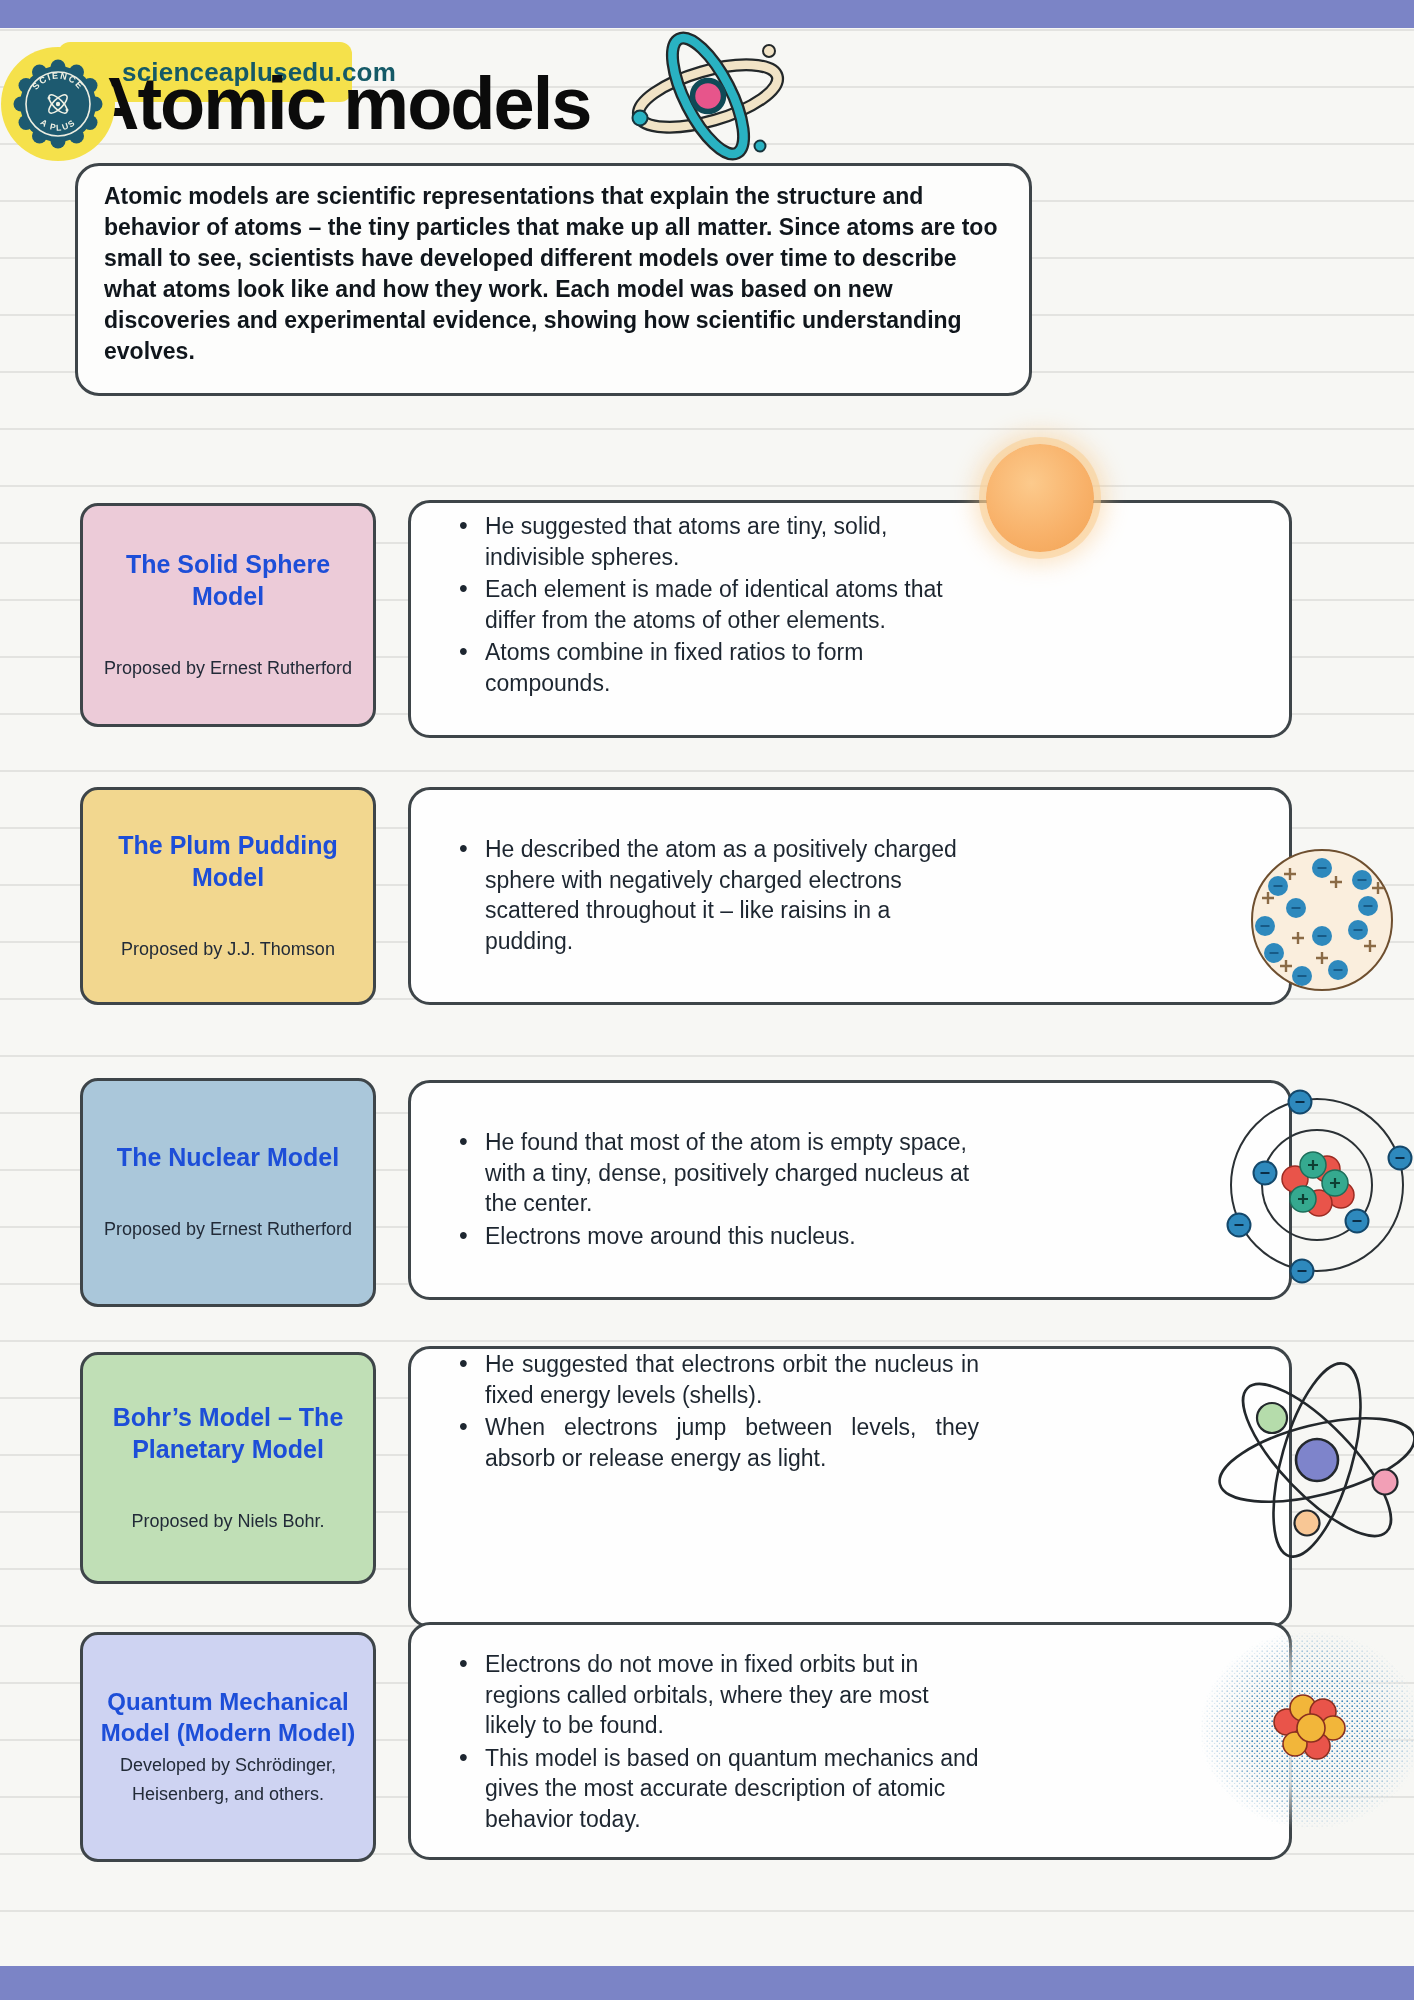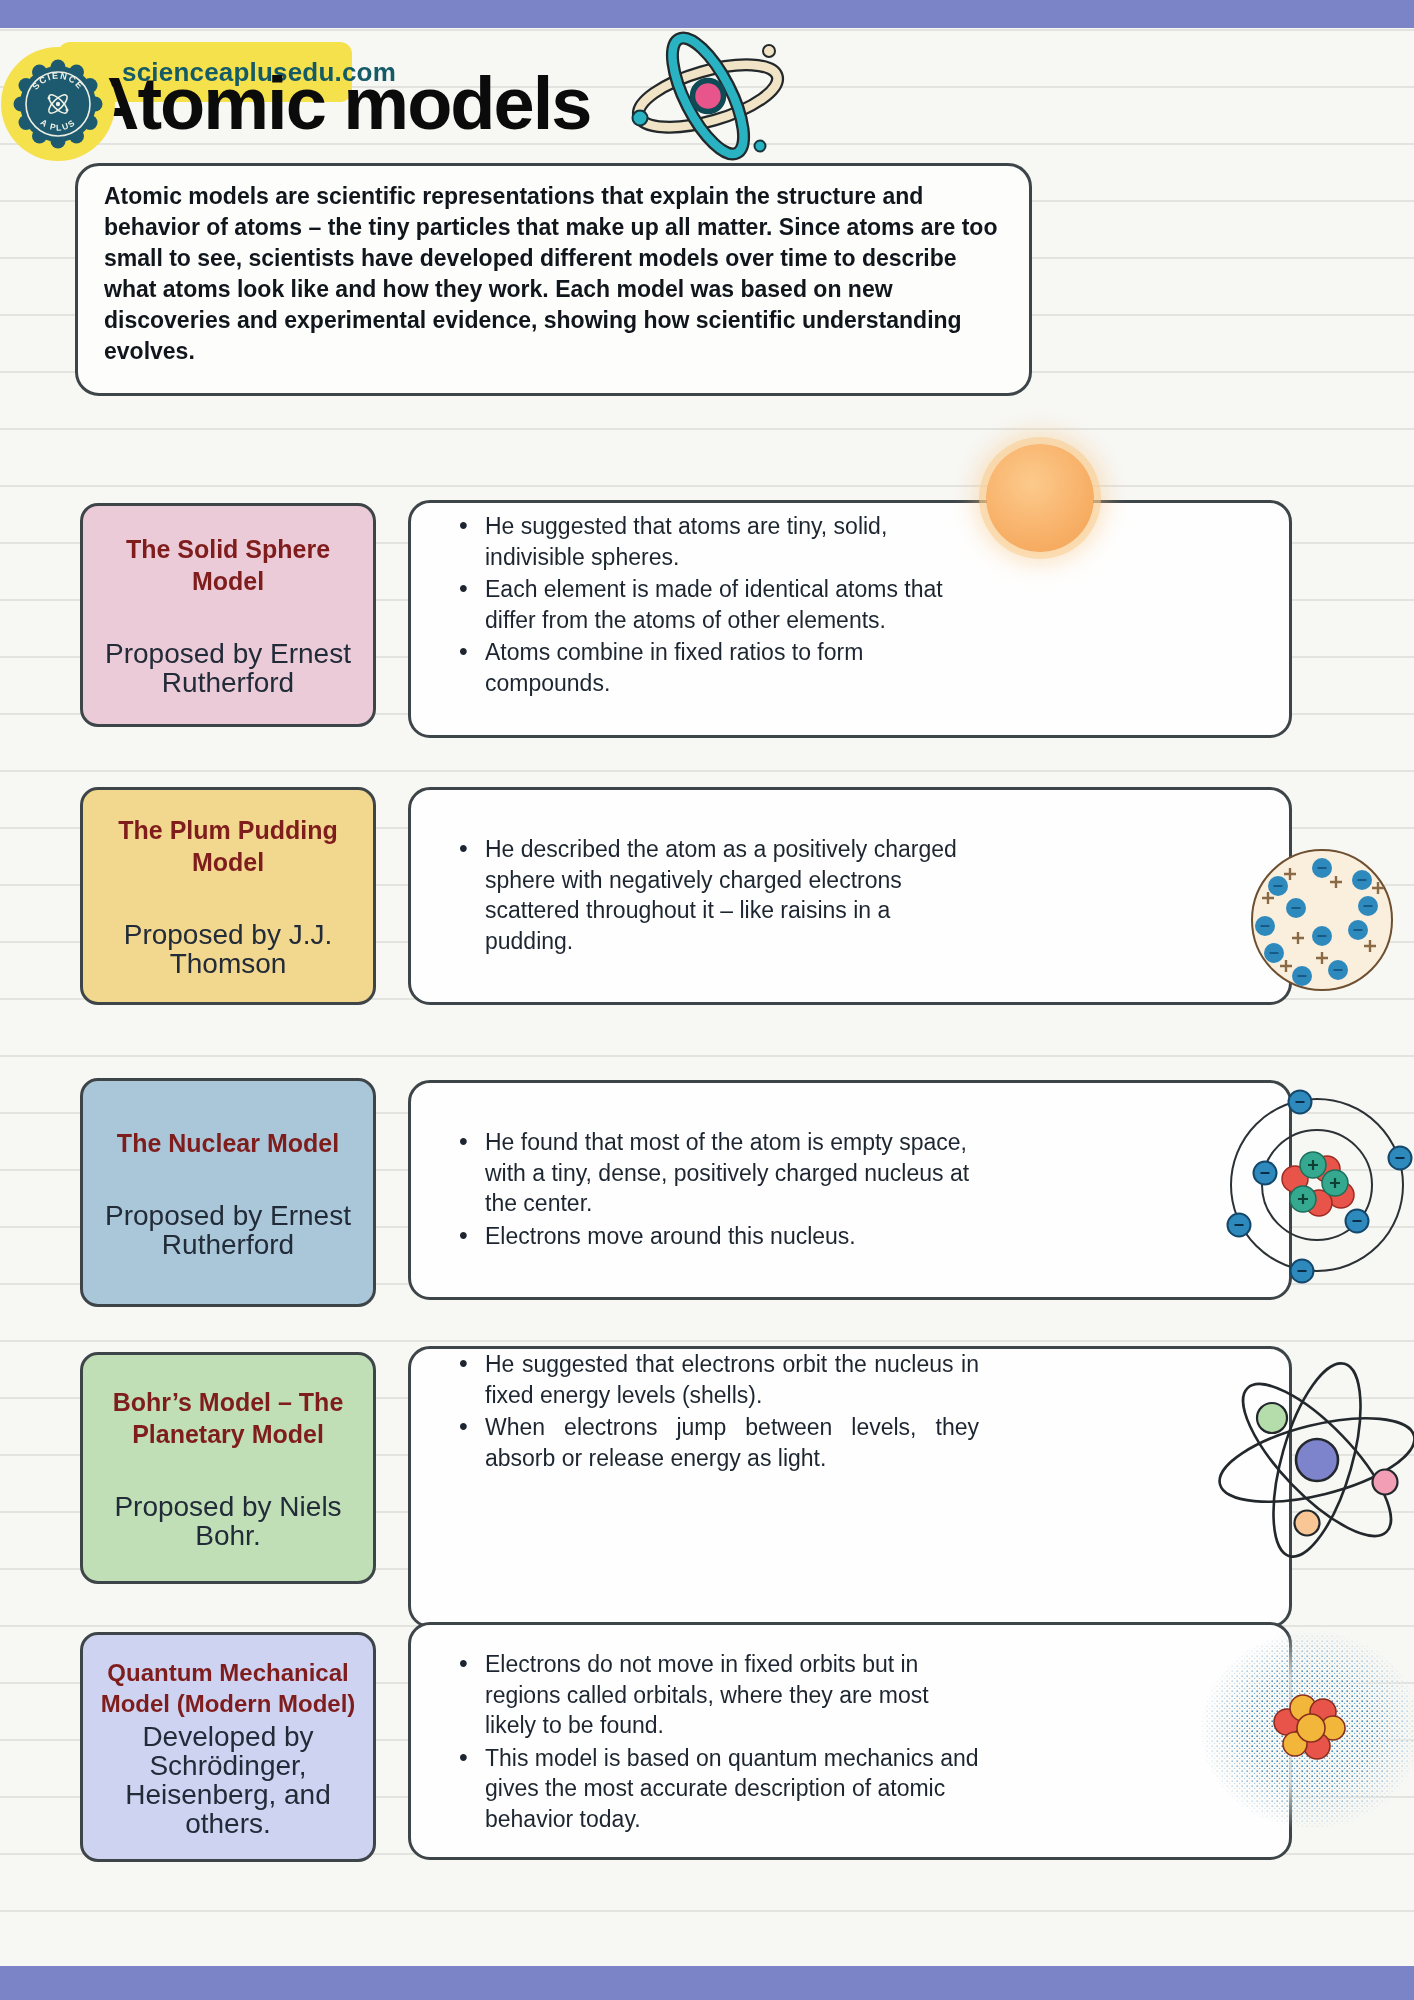--- a/index.html
+++ b/index.html
@@ -27,22 +27,22 @@
   .intro{
     position:absolute;left:75px;top:163px;width:957px;height:233px;box-sizing:border-box;
     background:#fdfdfc;border:3.5px solid #3e4549;border-radius:24px;padding:15px 26px;z-index:2;
   }
   .intro p{margin:0;font-size:23px;line-height:31px;font-weight:bold;color:#10161c;}
   .card{position:absolute;box-sizing:border-box;border:3.5px solid #3e4549;z-index:2;}
   .model{
     left:80px;width:296px;border-radius:18px;display:flex;flex-direction:column;
     align-items:center;justify-content:center;text-align:center;padding:10px 14px;gap:42px;
   }
-  .model h2{margin:0;font-size:25px;line-height:32px;font-weight:bold;color:#7f1d1d;}
-  .model p{margin:0;font-size:28px;line-height:29px;color:#222b38;}
+  .model h2{margin:0;font-size:25px;line-height:32px;font-weight:bold;color:#1d4ed8;}
+  .model p{margin:0;font-size:18px;line-height:29px;color:#222b38;}
   .m1{top:503px;height:224px;background:#eccbd8;}
   .m2{top:787px;height:218px;background:#f2d78f;}
   .m3{top:1078px;height:229px;background:#aac7da;}
   .m4{top:1352px;height:232px;background:#c0dfb6;}
   .m5{top:1632px;height:230px;background:#ced3f2;gap:3px;padding:8px 6px;}
   .m5 h2{font-size:24px;line-height:31px;}
   .desc{
     left:408px;width:884px;border-radius:22px;background:#fefefe;
     display:flex;flex-direction:column;justify-content:flex-start;
   }

